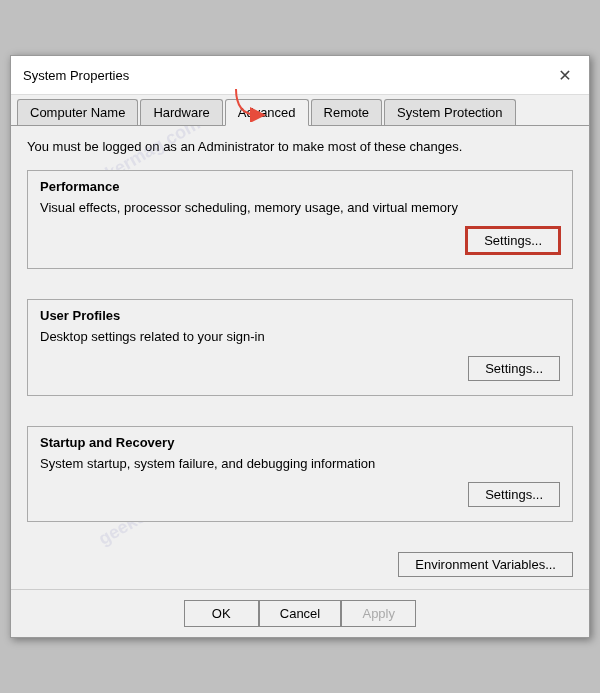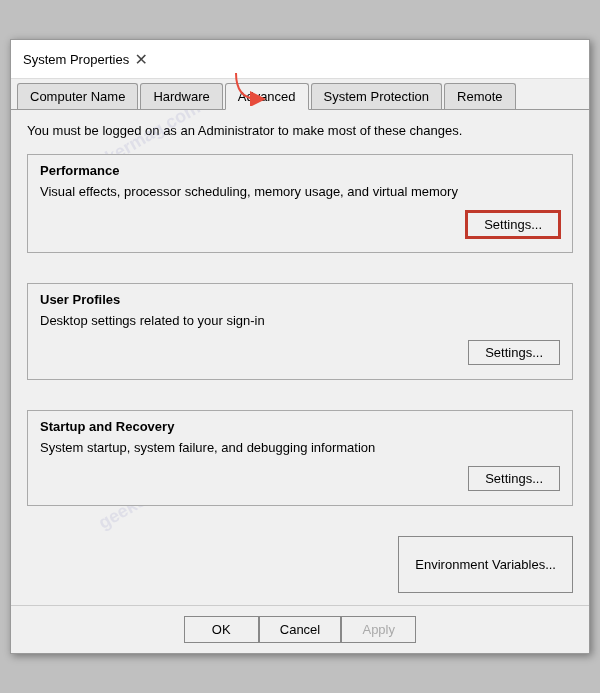--- a/index.html
+++ b/index.html
@@ -25,20 +25,21 @@
       border: 1px solid #999;
       box-shadow: 2px 2px 8px rgba(0,0,0,0.4);
       display: flex;
       flex-direction: column;
     }
 
     .title-bar {
       background: #ffffff;
       display: flex;
       align-items: center;
+      justify-content: space-between;
       padding: 8px 12px 6px 12px;
       border-bottom: 1px solid #ddd;
     }
 
     .title-bar-text {
       font-size: 13px;
       font-weight: 400;
       color: #000;
     }
 
@@ -143,21 +144,21 @@
       outline: 1px solid #c0392b;
     }
 
     .env-row {
       display: flex;
       justify-content: flex-end;
       margin-top: 8px;
     }
 
     .env-btn {
-      padding: 20px 16px;
+      padding: 4px 16px;
       background: #f0f0f0;
       border: 1px solid #888;
       cursor: pointer;
       font-size: 13px;
       min-width: 140px;
     }
 
     .bottom-bar {
       display: flex;
       justify-content: center;
@@ -211,22 +212,22 @@
         </marker>
       </defs>
       <path d="M30,2 Q30,28 52,28" stroke="#e74c3c" stroke-width="2" fill="none" marker-end="url(#ah)"></path>
     </svg>
   </div>
 
   <div class="tabs-row">
     <div class="tab">Computer Name</div>
     <div class="tab">Hardware</div>
     <div class="tab active">Advanced</div>
+    <div class="tab">Remote</div>
     <div class="tab">System Protection</div>
-    <div class="tab">Remote</div>
   </div>
 
   <div class="content" style="position:relative; overflow:hidden;">
 
     <div class="watermark" style="top:20px; left:60px; font-size:18px;">geekermag.com</div>
     <div class="watermark" style="top:200px; left:100px; font-size:18px;">geekermag.com</div>
     <div class="watermark" style="top:370px; left:80px; font-size:18px;">geekermag.com</div>
 
     <div class="admin-notice">You must be logged on as an Administrator to make most of these changes.</div>
 

